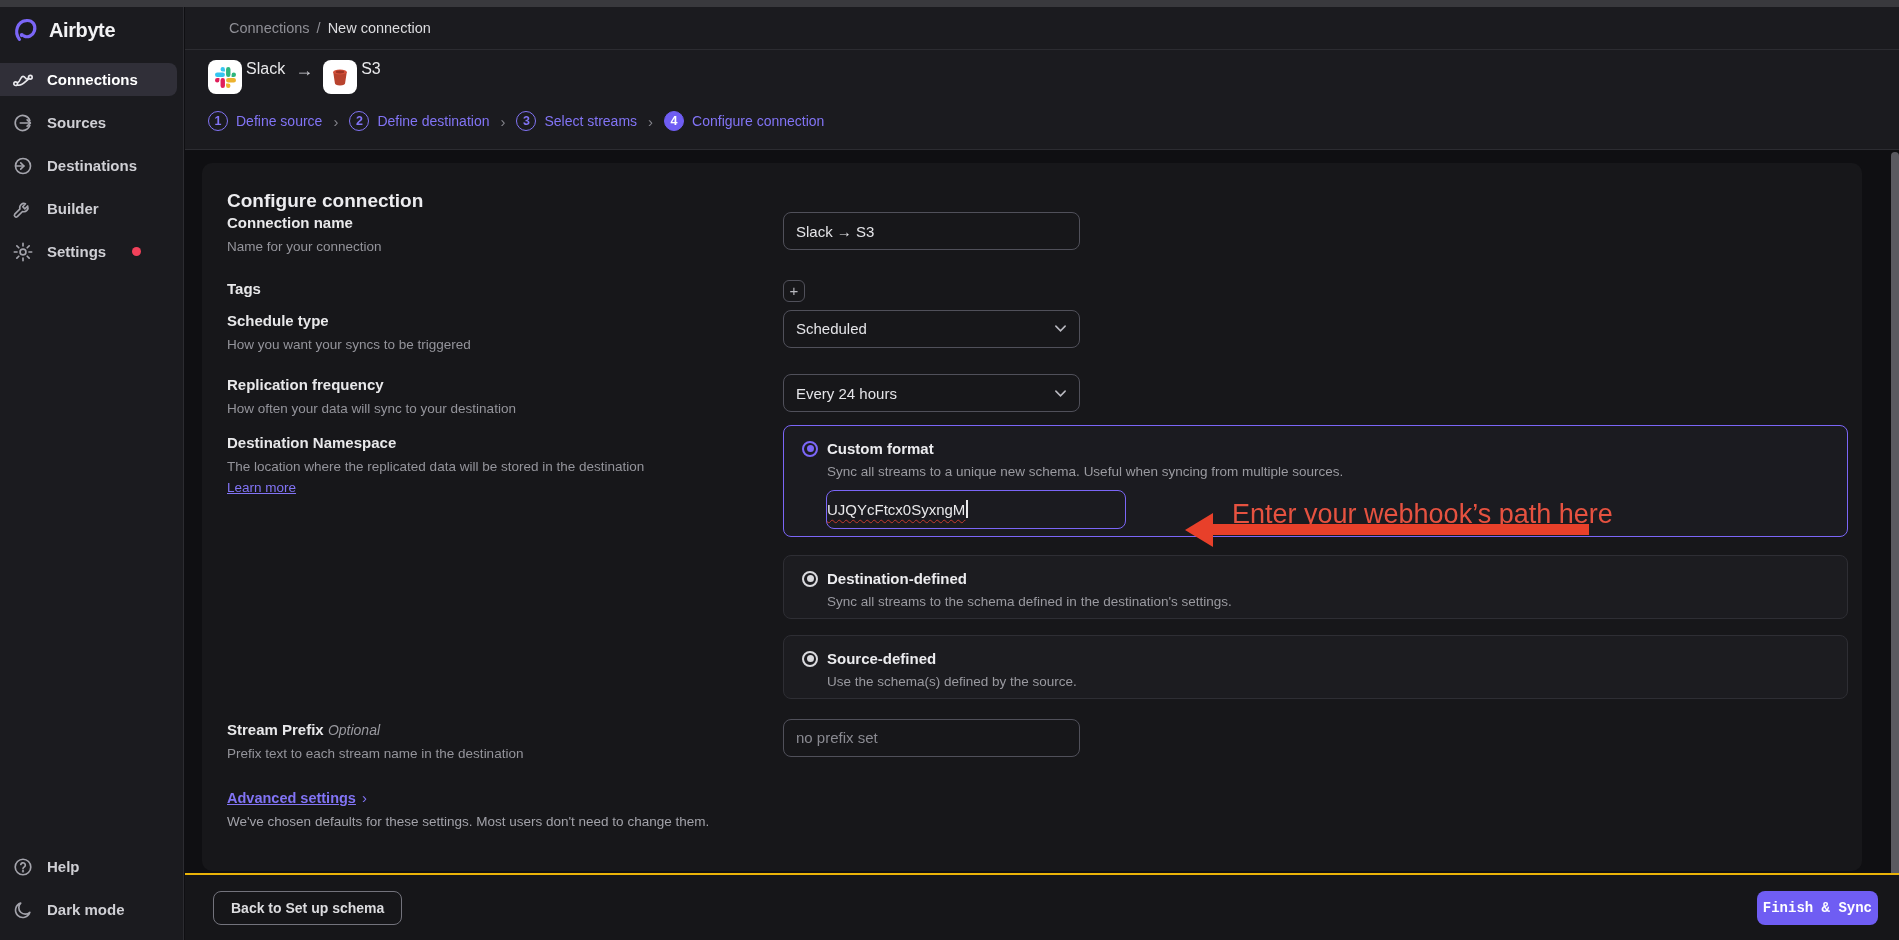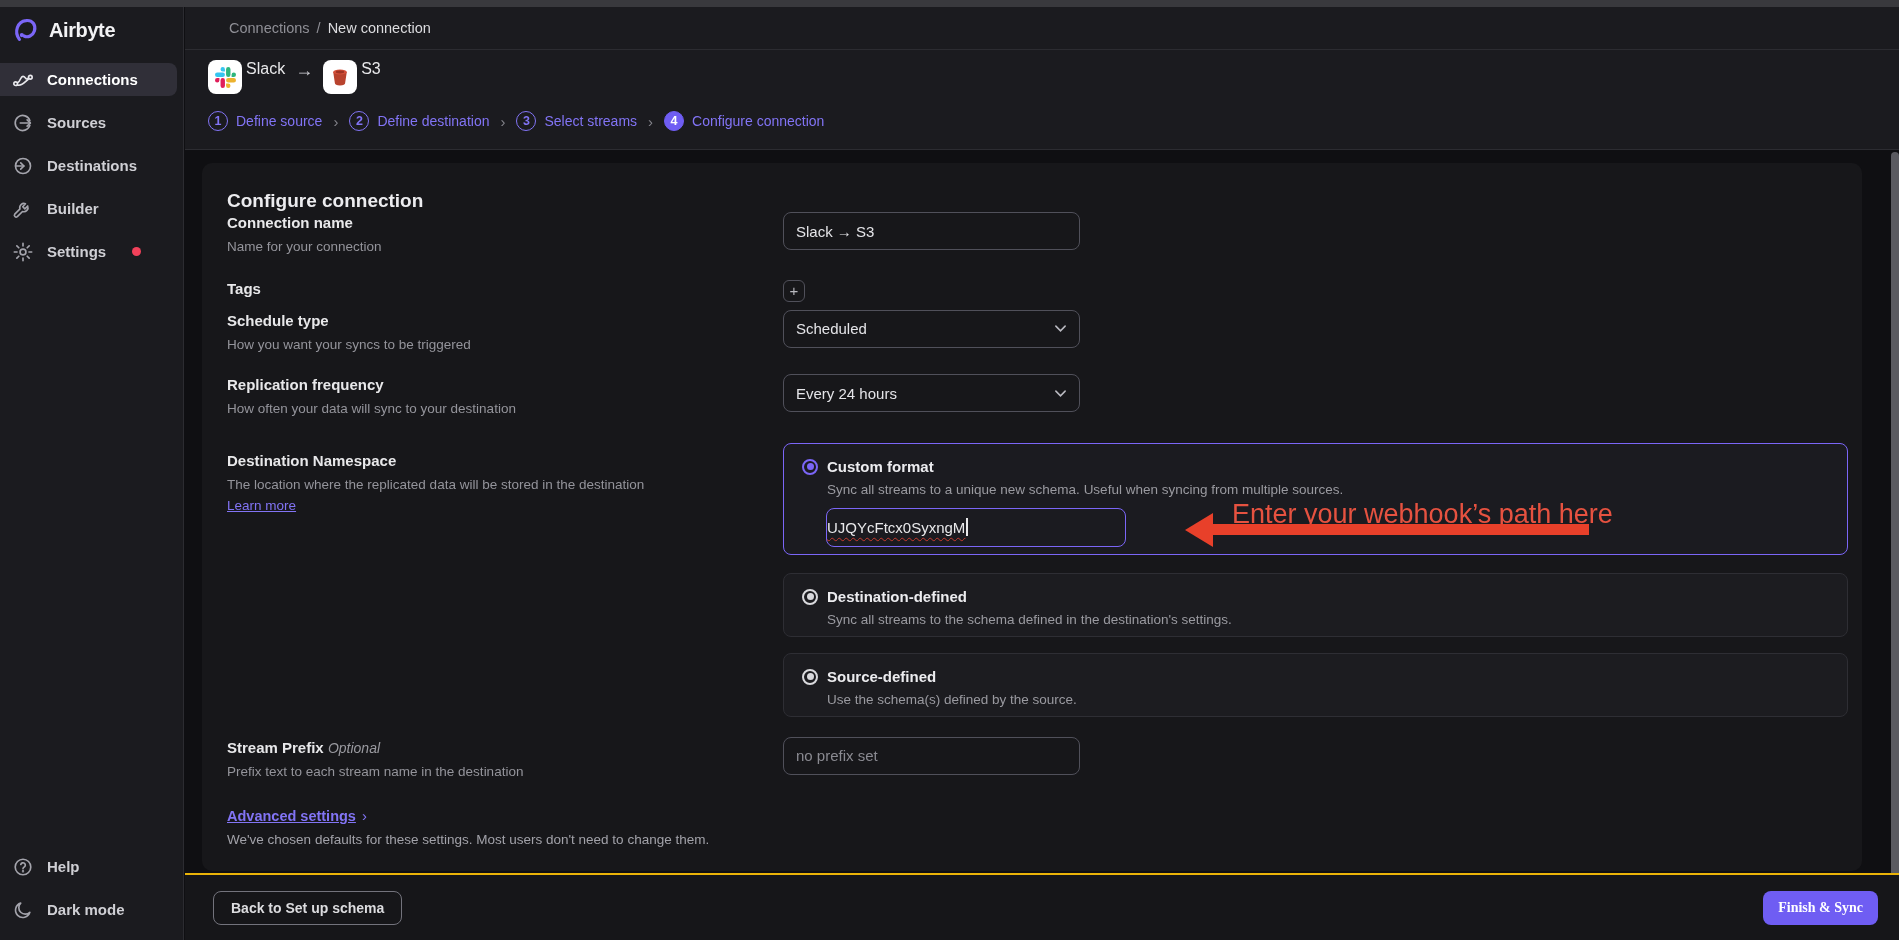--- a/index.html
+++ b/index.html
@@ -120,22 +120,22 @@
   .footer {
     position:absolute; left:0; right:0; bottom:0; height:67px; background:#161619;
     border-top:2px solid #eab308; display:flex; align-items:center; justify-content:space-between;
     padding:0 21px 0 28px;
   }
   .btn-secondary {
     height:34px; padding:0 17px; border:1px solid #73737c; border-radius:8px; background:transparent;
     color:#dcdcdf; font-size:14px; font-weight:600; font-family:inherit; cursor:pointer;
   }
   .btn-primary {
-    height:34px; padding:0 15px; border:none; border-radius:8px; background:#6f5df3;
-    color:#ffffff; font-size:14px; font-weight:700; font-family:Liberation Serif, serif; cursor:pointer;
+    height:34px; padding:0 6px; border:none; border-radius:8px; background:#6f5df3;
+    color:#ffffff; font-size:14px; font-weight:700; font-family:Liberation Mono, monospace; cursor:pointer;
   }
 </style>
 </head>
 <body>
 
 <div class="app">
   <div class="top-strip"></div>
 
   <div class="sidebar">
     <div class="brand">
@@ -323,21 +323,21 @@
               <span>Every 24 hours</span>
               <span class="chev">
                 <svg viewBox="0 0 14 9" width="13" height="9" fill="none" stroke="currentColor" stroke-width="1.7" stroke-linecap="round">
                     <path d="M2 2l5 5 5-5"></path>
                   </svg>
               </span>
             </div>
           </div>
         </div>
 
-        <div class="frow" style="margin-top:25px">
+        <div class="frow" style="margin-top:7px">
           <div class="fl" style="padding-top:9px">
             <div class="lbl">Destination Namespace</div>
             <div class="ldesc">The location where the replicated data will be stored in the destination</div>
             <div style="margin-top:3px"><span class="link">Learn more</span></div>
           </div>
           <div class="fc">
             <div class="ns-box selected">
               <div class="ns-head">
                 <span class="radio sel-accent"></span>
                 <span class="ns-title">Custom format</span>

